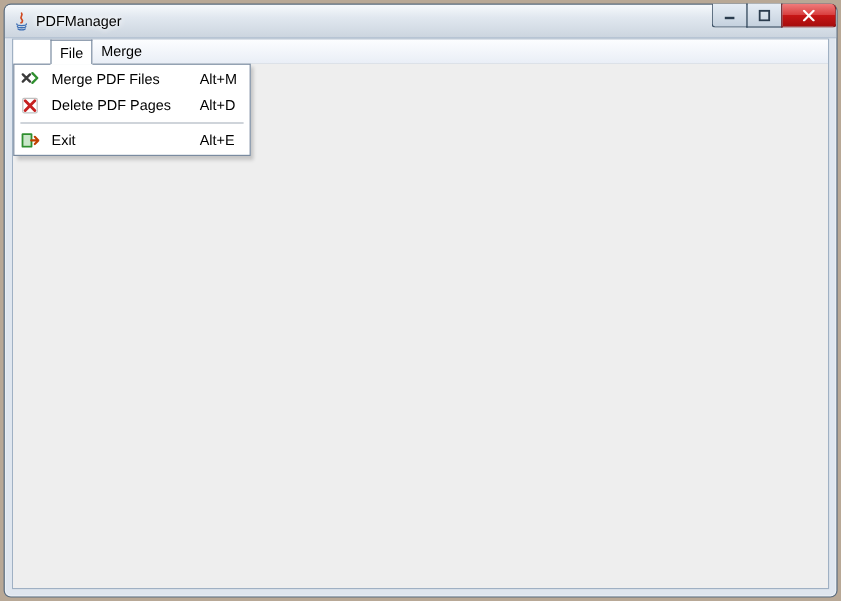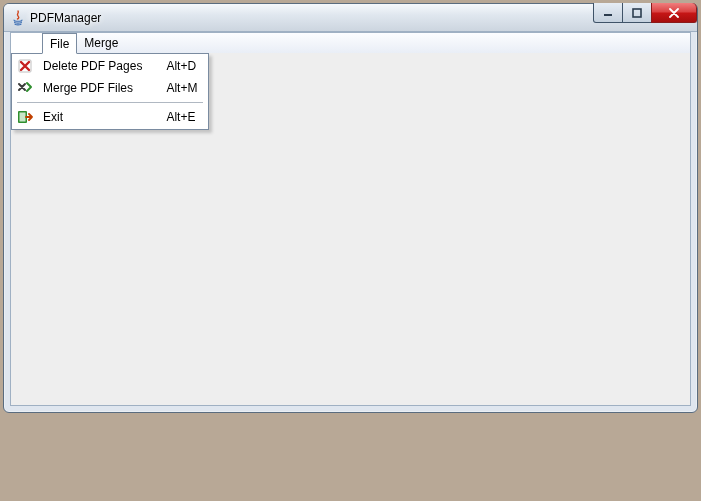--- a/index.html
+++ b/index.html
@@ -13,21 +13,21 @@
     overflow:hidden;
     position:relative;
   }
 
   
   .window{
     position:absolute;
     left:3px;
     top:3px;
     width:695px;
-    height:410px;
+    height:495px;
     background:#dfe6ef;
     border:1px solid #5a6c7f;
     border-radius:6px;
     box-shadow:0 0 0 1px rgba(255,255,255,.35) inset;
     box-sizing:border-box;
   }
 
   .titlebar{
     height:27px;
     background:linear-gradient(to bottom,#f6f9fc 0%,#e0e7ef 40%,#ccd5df 100%);
@@ -177,39 +177,39 @@
       <div class="menu-label">Merge</div>
     </div>
 
     <div class="dropdown">
       <table>
         <tbody>
             <tr class="menu-item">
           <td class="icon-cell">
             <span>
               <svg class="mi-icon" viewBox="0 0 16 16">
+                <path d="M2 4 L8 10 M2 10 L8 4" stroke="#3b3b3b" stroke-width="2" stroke-linecap="round"></path>
+                <path d="M10 3 L14 7 L10 11" fill="none" stroke="#2f8f2f" stroke-width="2" stroke-linecap="round" stroke-linejoin="round"></path>
+              </svg>
+            </span>
+          </td>
+          <td>Merge PDF Files</td>
+          <td class="shortcut">Alt+M</td>
+        </tr>
+        <tr class="menu-item">
+          <td class="icon-cell">
+            <span>
+              <svg class="mi-icon" viewBox="0 0 16 16">
                 <rect x="2" y="2" width="12" height="12" rx="1" fill="#fff" stroke="#c0c0c0"></rect>
                 <path d="M4 4 L12 12 M12 4 L4 12" stroke="#c62020" stroke-width="2.4" stroke-linecap="round"></path>
               </svg>
             </span>
           </td>
           <td>Delete PDF Pages</td>
           <td class="shortcut">Alt+D</td>
-        </tr>
-        <tr class="menu-item">
-          <td class="icon-cell">
-            <span>
-              <svg class="mi-icon" viewBox="0 0 16 16">
-                <path d="M2 4 L8 10 M2 10 L8 4" stroke="#3b3b3b" stroke-width="2" stroke-linecap="round"></path>
-                <path d="M10 3 L14 7 L10 11" fill="none" stroke="#2f8f2f" stroke-width="2" stroke-linecap="round" stroke-linejoin="round"></path>
-              </svg>
-            </span>
-          </td>
-          <td>Merge PDF Files</td>
-          <td class="shortcut">Alt+M</td>
         </tr>
         <tr class="menu-sep">
               <td colspan="3">
                 <hr>
               </td>
             </tr>
         <tr class="menu-item">
           <td class="icon-cell">
             <span>
               <svg class="mi-icon" viewBox="0 0 16 16">

